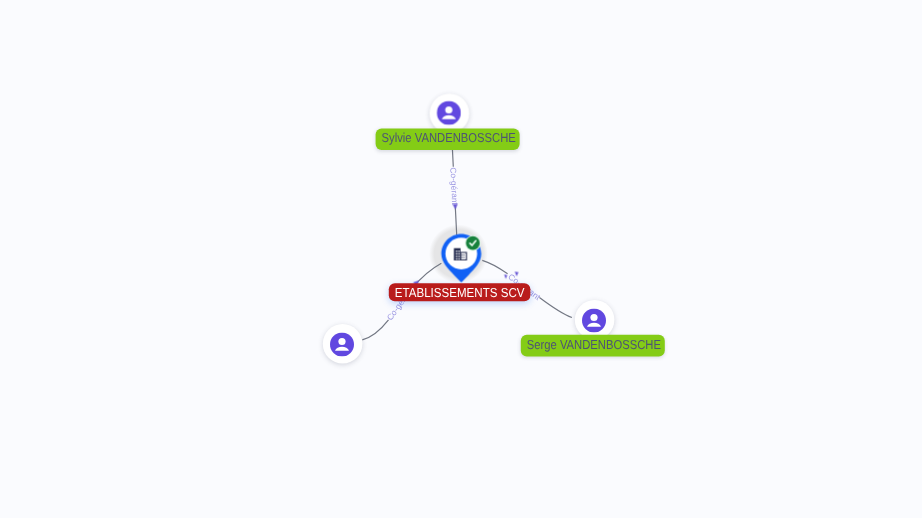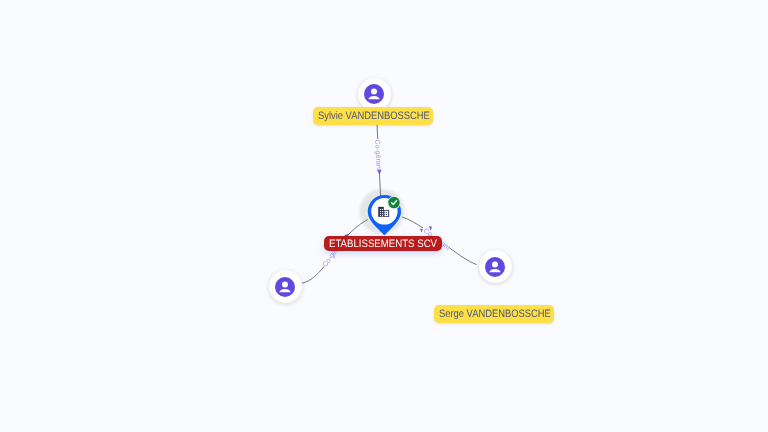--- a/index.html
+++ b/index.html
@@ -4,21 +4,21 @@
 <style>
   html,body{margin:0;padding:0;}
   body{width:768px;height:432px;overflow:hidden;background:#fafbfe;
        font-family:"Liberation Sans",sans-serif;
        -webkit-font-smoothing:antialiased;text-rendering:geometricPrecision;}
   #stage{position:relative;width:768px;height:432px;}
   svg.lay{position:absolute;left:0;top:0;width:768px;height:432px;overflow:visible;}
   .avatar{position:absolute;width:33px;height:33px;border-radius:50%;background:#fff;
           box-shadow:0 1px 4px rgba(70,75,100,.22);}
   .avatar svg{position:absolute;left:6.3px;top:6.5px;}
-  .plabel{position:absolute;background:#fde047;border-radius:5px;
+  .plabel{position:absolute;background:#84cc16;border-radius:5px;
           transform:translateZ(0);
           height:17.5px;line-height:17.5px;padding:0 4.5px;
           font-size:10.8px;color:#4d5474;white-space:nowrap;
           box-shadow:0 1px 3px rgba(70,75,100,.16);}
   .plabel > span{display:block;transform:scaleX(0.868) translateY(0.7px);transform-origin:left center;}
   .plabel{box-sizing:border-box;}
   .clabel{position:absolute;background:#b91c1c;border-radius:5px;color:#fff;
           transform:translateZ(0);box-sizing:border-box;
           height:14.8px;line-height:14.8px;padding:0 4.8px;
           font-size:10.8px;white-space:nowrap;
@@ -111,17 +111,17 @@
     </svg>
   </div>
 
   <div class="avatar" style="left:479.2px;top:250.2px;">
     <svg width="20" height="20" viewBox="0 0 20 20">
       <circle cx="10" cy="10" r="10" fill="#6148e0"></circle>
       <circle cx="10" cy="7.6" r="3.0" fill="#fff"></circle>
       <path d="M4.2 15.3 C4.9 13.0 7.3 11.9 10 11.9 C12.7 11.9 15.1 13.0 15.8 15.3 Z" fill="#fff"></path>
     </svg>
   </div>
-  <div class="plabel" style="left:434px;top:279px;width:120px;margin-top:26px;">
+  <div class="plabel" style="left:434px;top:279px;width:120px;">
       <span>Serge VANDENBOSSCHE</span>
     </div>
 
 </div>
 
 </body></html>

